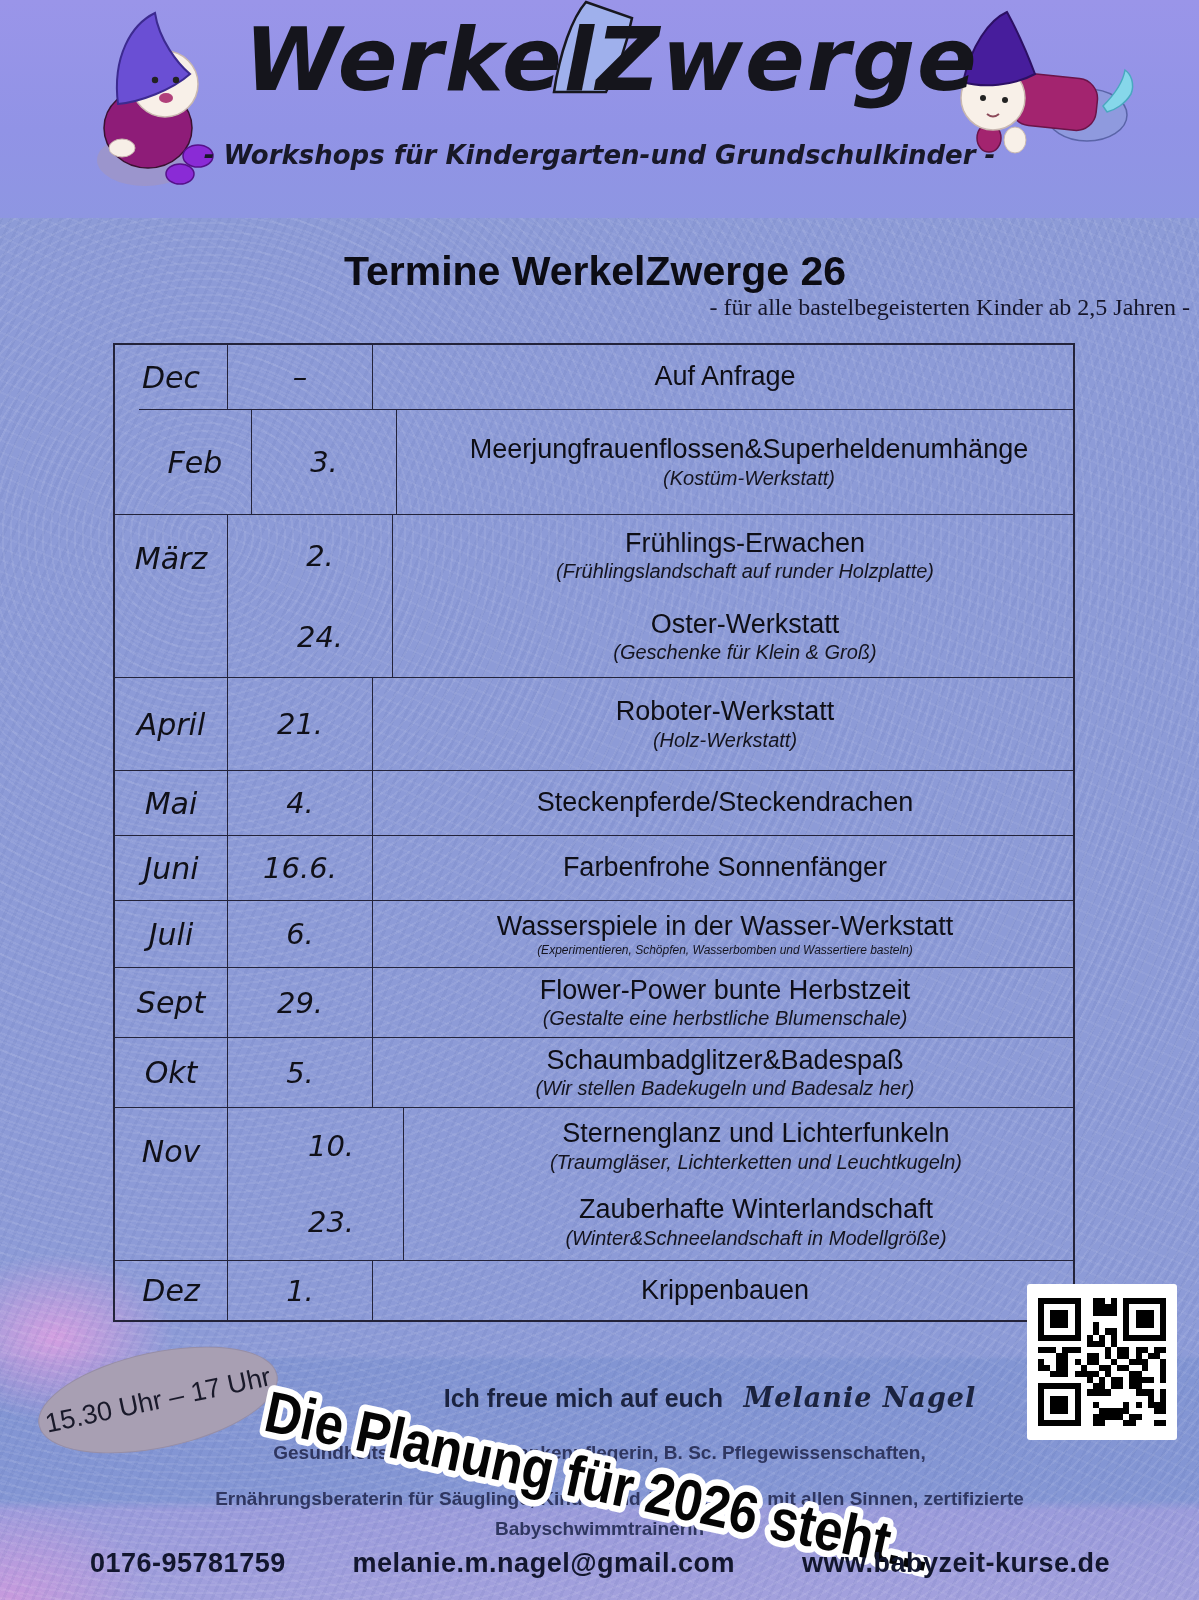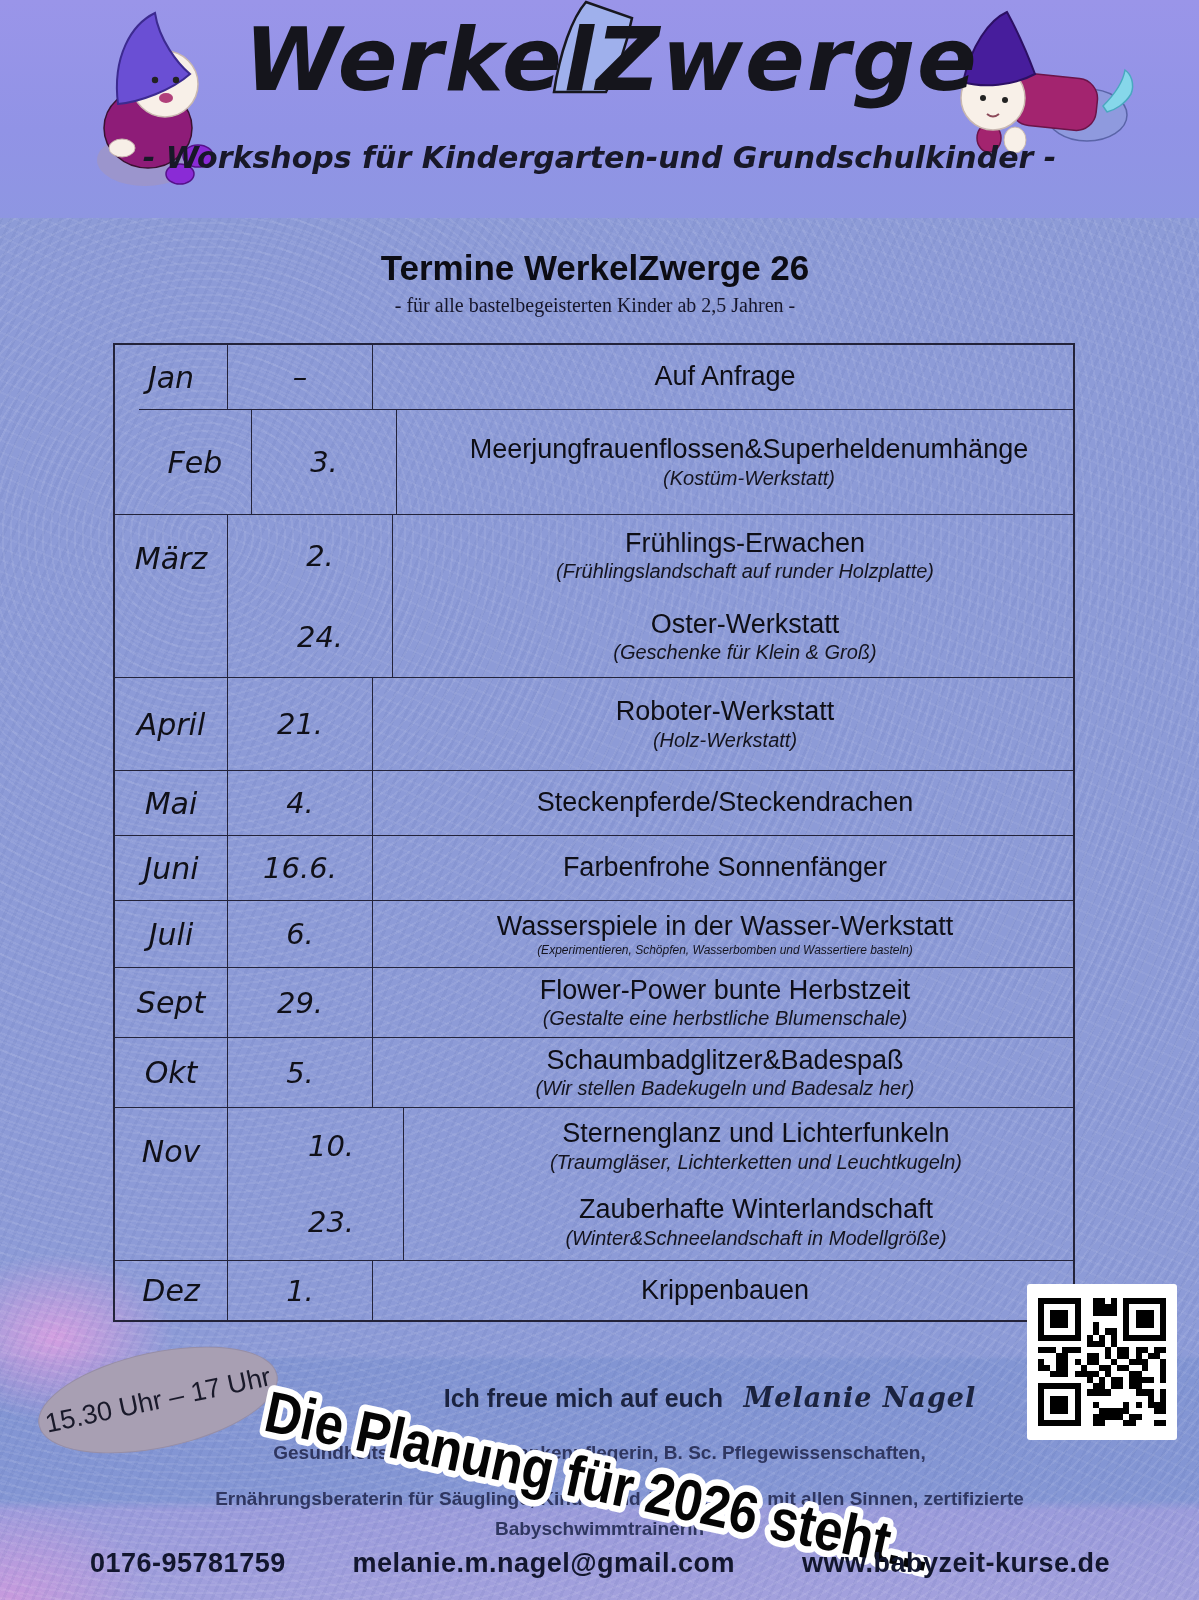--- a/index.html
+++ b/index.html
@@ -17,29 +17,29 @@
       repeating-linear-gradient(115deg, rgba(60,80,150,.07) 0 3px, rgba(60,80,150,0) 3px 9px),
       repeating-linear-gradient(23deg, rgba(255,255,255,.05) 0 2px, rgba(255,255,255,0) 2px 11px);}
   .header-band{position:absolute;left:0;top:0;width:1199px;height:218px;
     background:linear-gradient(180deg,#9a95e9 0%,#9193e6 60%,#8e96e2 100%);}
   .main-title{position:absolute;left:12px;top:8px;width:1199px;text-align:center;
     font-family:"DejaVu Sans",sans-serif;font-style:italic;font-weight:bold;
     font-size:88px;letter-spacing:2px;color:#15151c;}
   .z-hat{position:absolute;left:546px;top:0;}
   .header-sub{position:absolute;left:0;top:140px;width:1199px;text-align:center;
     font-family:"DejaVu Sans",sans-serif;font-style:italic;font-weight:600;
-    font-size:30px;color:#181828;}
+    font-size:26px;color:#181828;}
   .gnome{position:absolute;}
   .gnome.left{left:60px;top:8px;}
   .gnome.right{left:945px;top:10px;}
 
   .sched-title{position:absolute;left:0;top:248px;width:1190px;text-align:center;
-    font-weight:bold;font-size:35px;color:#0c0c14;}
-  .sched-sub{position:absolute;left:0;top:294px;width:1190px;text-align:center;
-    font-family:"Liberation Serif",serif;font-size:20px;color:#15152a;}
+    font-weight:bold;font-size:41px;color:#0c0c14;}
+  .sched-sub{position:absolute;left:0;top:294px;width:1190px;text-align:right;
+    font-family:"Liberation Serif",serif;font-size:24px;color:#15152a;}
 
   .sched-table{position:absolute;left:113px;top:343px;width:962px;
     border:2px solid #23233a;box-sizing:border-box;color:#101018;}
   .t-row{display:grid;grid-template-columns:113px 849px;box-sizing:border-box;}
   .t-row + .t-row{border-top:1.6px solid #23233a;}
   .month-cell{border-right:1.6px solid #23233a;display:flex;align-items:center;justify-content:center;
     font-family:"DejaVu Sans",sans-serif;font-style:italic;font-size:30px;box-sizing:border-box;}
   .t-row.multi .month-cell{align-items:flex-start;padding-top:26px;}
   .entries{display:flex;flex-direction:column;}
   .entry{flex:1;display:grid;grid-template-columns:145px 1fr;box-sizing:border-box;}
@@ -119,21 +119,21 @@
   </div>
 
   <div class="main-title">WerkelZwerge</div>
   <div class="header-sub">- Workshops für Kindergarten-und Grundschulkinder -</div>
 
   <div class="sched-title">Termine WerkelZwerge 26</div>
   <div class="sched-sub">- für alle bastelbegeisterten Kinder ab 2,5 Jahren -</div>
 
   <div class="sched-table" id="schedTable">
       <div class="t-row" style="height: 64px;">
-        <div class="month-cell">Jan</div>
+        <div class="month-cell">Dec</div>
         <div class="entries">
           <div class="entry">
             <div class="day-cell">–</div>
             <div class="desc-cell">
               <div class="evt-title">Auf Anfrage</div>
             </div>
           </div>
         </div>
       </div>
       <div class="t-row" style="height: 105px; margin-left: 24px;">

